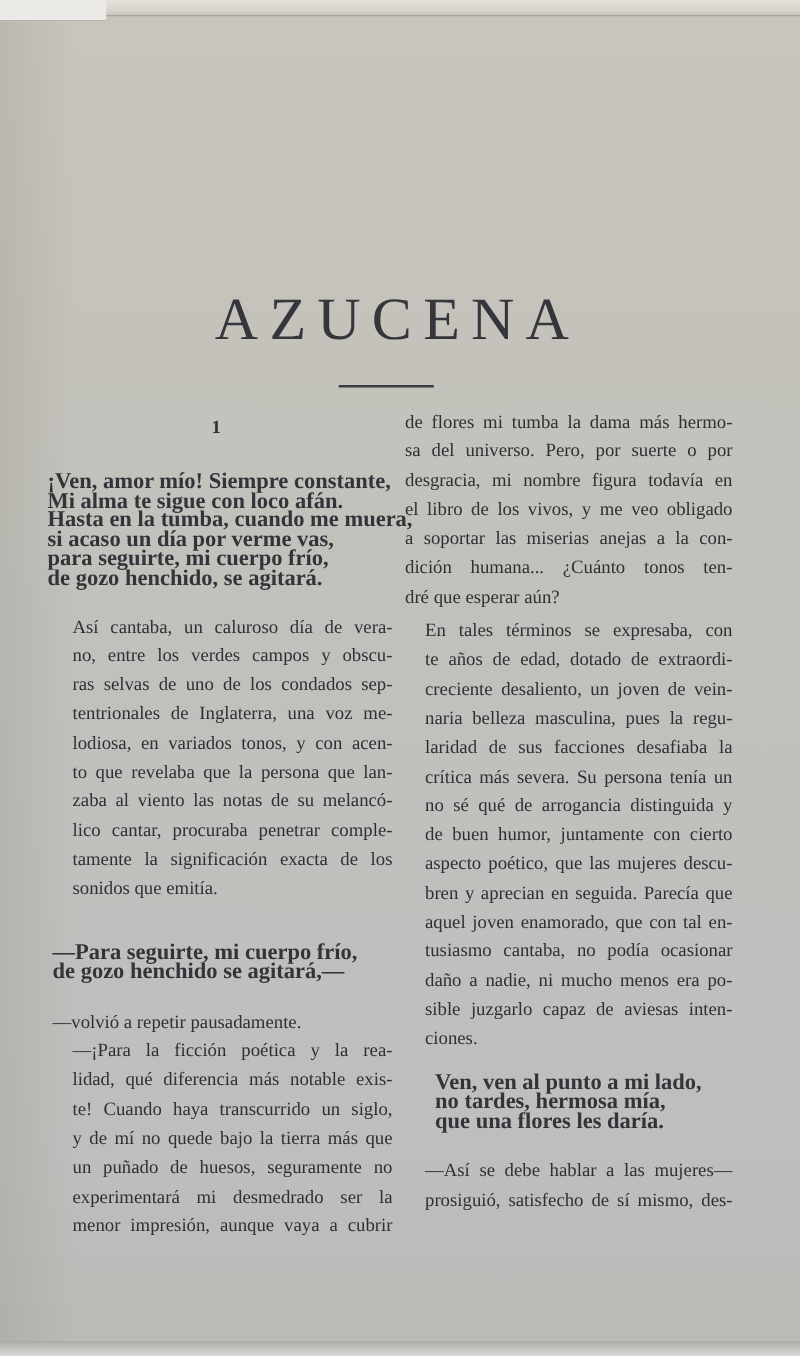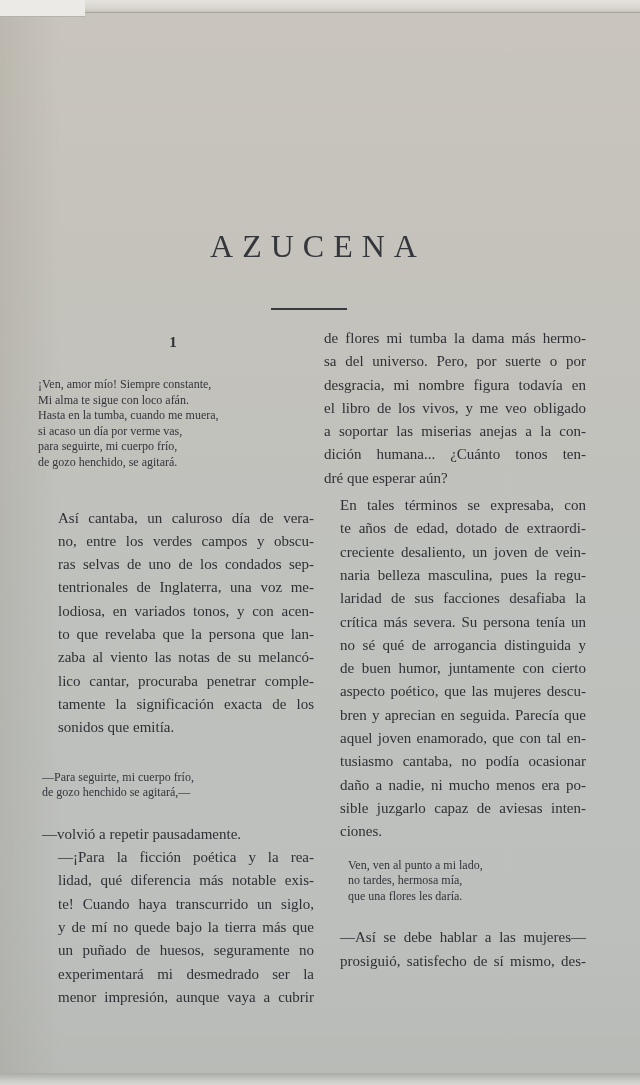--- a/index.html
+++ b/index.html
@@ -41,21 +41,21 @@
       width: 60px; height: 1085px;
       background: linear-gradient(90deg, rgba(150,145,135,0.25), rgba(150,145,135,0));
     }
     .title {
       position: absolute;
       left: 0;
       top: 228px;
       width: 620px;
       text-align: center;
       font-family: "Liberation Serif", serif;
-      font-size: 32px;
+      font-size: 48px;
       letter-spacing: 9px;
       color: #35363b;
       font-weight: normal;
       margin: 0;
       padding-left: 8px;
     }
     .title-rule {
       position: absolute;
       left: 271px;
       top: 308px;
@@ -83,44 +83,45 @@
     .section-num {
       text-align: center;
       font-weight: bold;
       font-size: 15px;
       height: 24px;
       line-height: 24px;
       margin-left: -10px;
       margin-bottom: 23px;
     }
     .verse {
-      font-size: 12px;
+      font-size: 18px;
       line-height: 15.6px;
       text-align: left;
       margin: 0;
       color: #33343a;
+      font-weight: bold;
     }
     .verse .vline { display: block; white-space: nowrap; }
     .verse-1 { margin-left: -4px; }
     .verse-2 { margin-left: 0; margin-top: 30px; }
     .verse-3 { margin-left: 24px; margin-top: 14px; }
     .para {
       margin: 0;
       text-indent: 0;
     }
     .para.indent { text-indent: 16px; }
     .para .line {
       display: block;
       text-align: justify;
       text-align-last: justify;
     }
     .para .line.last {
       text-align-last: left;
     }
-    .gap-after-verse { margin-top: 36px; }
+    .gap-after-verse { margin-top: 20px; }
     .gap-small { margin-top: 4px; }
     .after-verse3 { margin-top: 22px; }
   </style>
 </head>
 <body>
 
 <div class="left-shadow"></div>
 <div class="top-edge"></div>
 <div class="top-edge-left"></div>
 

